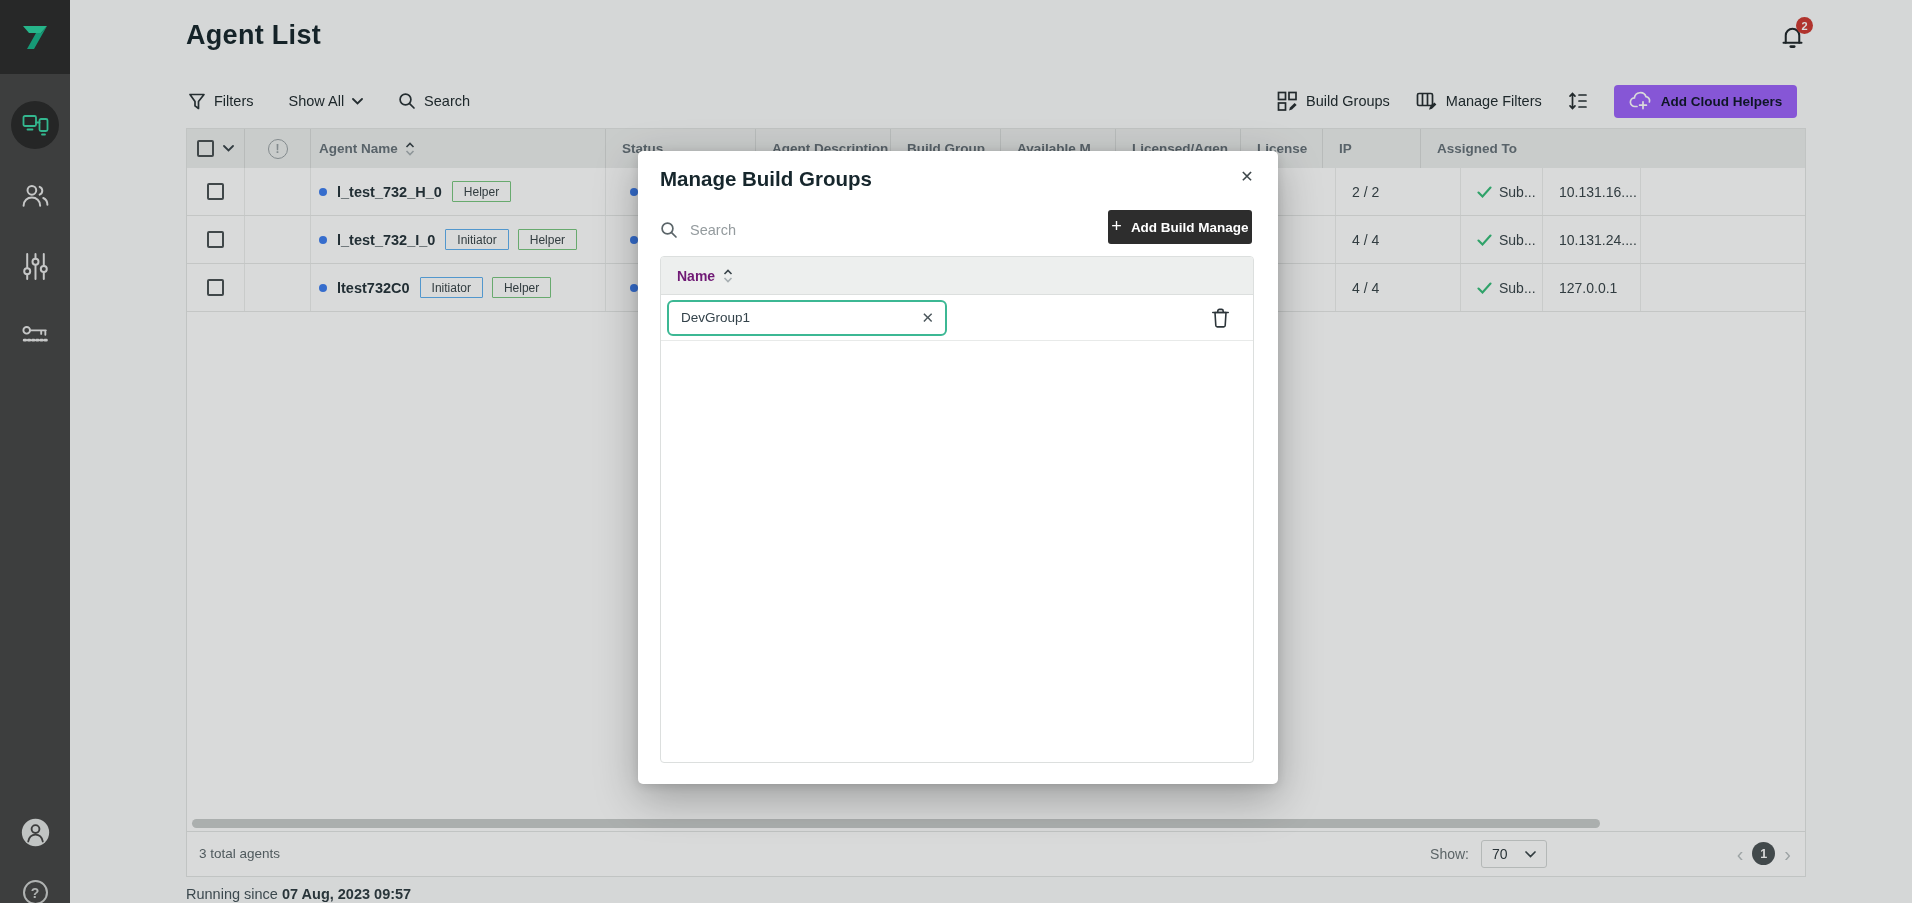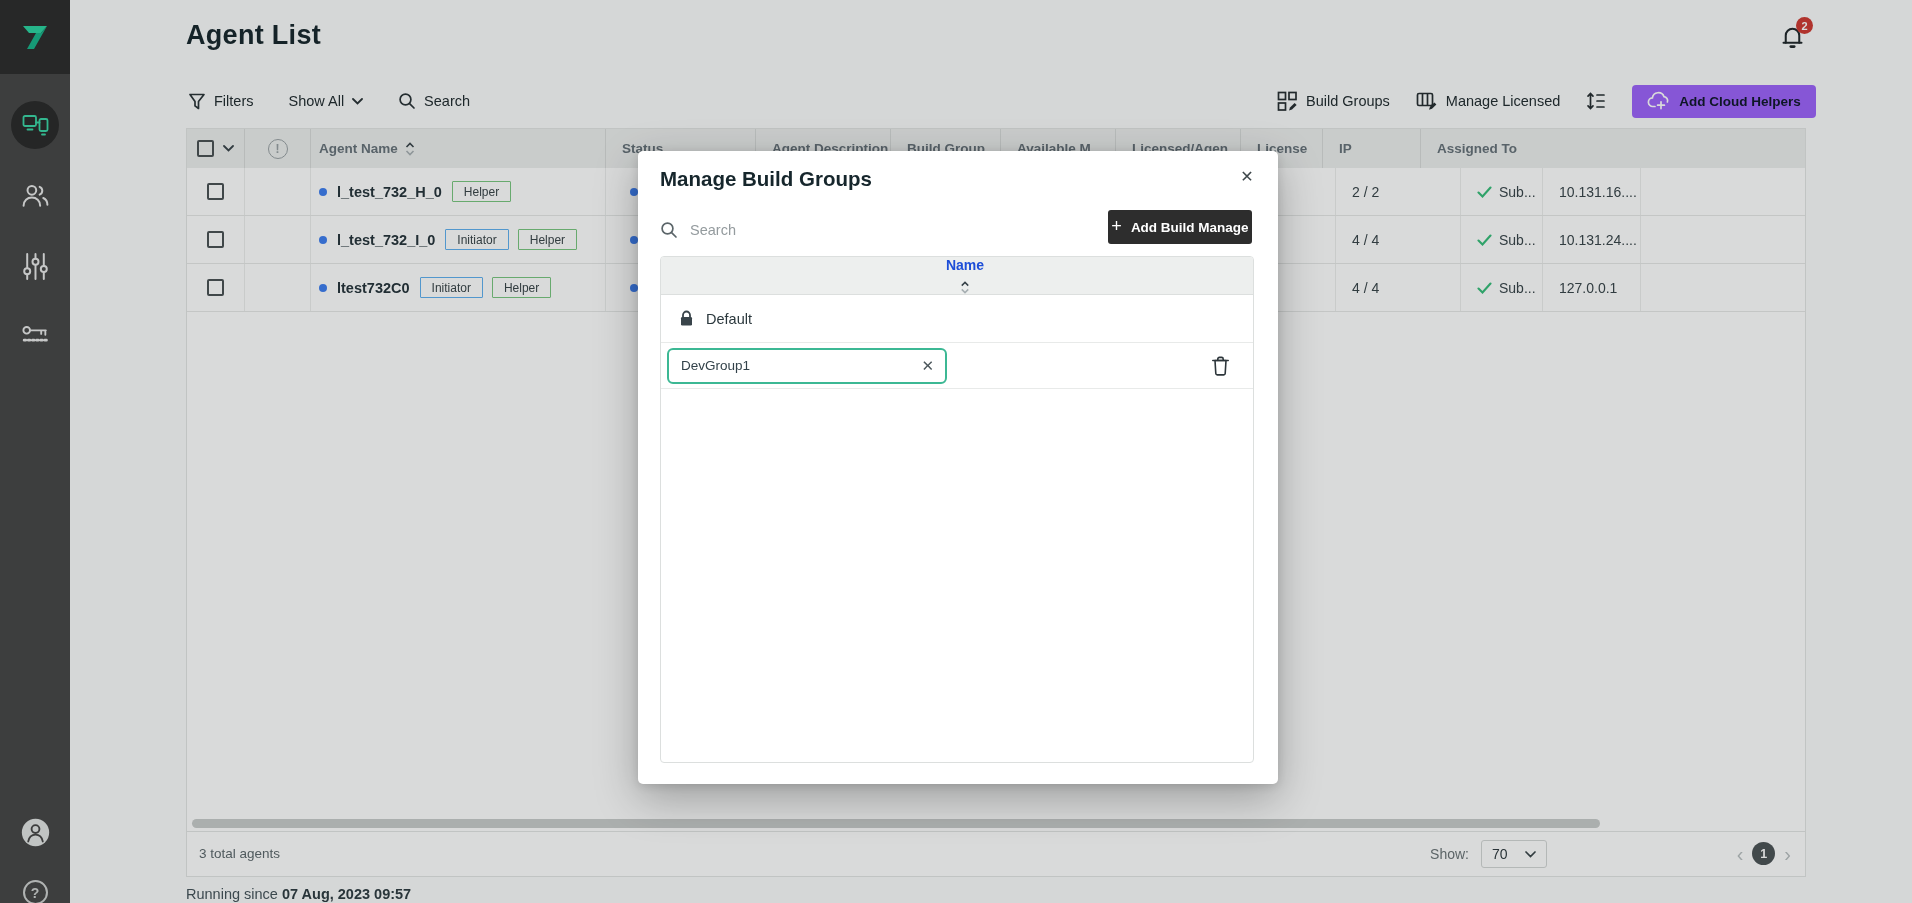--- a/index.html
+++ b/index.html
@@ -82,21 +82,21 @@
   .modal-search input { border:none; outline:none; font-size:14.5px; color:#33424a; width:220px;
                         font-family:"Liberation Sans", sans-serif; }
   .modal-search input::placeholder { color:#949b9e; }
   .modal-add-btn { position:absolute; left:470px; top:59px; width:144px; height:34px; background:#2d2d2d; border-radius:3px;
                    color:#fff; font-size:13.5px; font-weight:bold; display:flex; align-items:center; justify-content:center;
                    gap:9px; cursor:pointer; }
   .modal-add-btn .plus { font-size:18px; font-weight:normal; margin-top:-1px; }
   .bg-list { position:absolute; left:22px; top:105px; width:594px; height:507px; border:1px solid #dcdfde;
              border-radius:4px; overflow:hidden; background:#fff; }
   .bg-head { height:38px; background:#edefee; display:flex; align-items:center; gap:8px; padding-left:16px;
-             font-size:14px; font-weight:600; color:#1d4ed8; border-bottom:1px solid #dcdfde;flex-direction:column; }
+             font-size:14px; font-weight:600; color:#701a75; border-bottom:1px solid #dcdfde; }
   .bg-row { height:48px; display:flex; align-items:center; gap:12px; padding-left:18px;
             border-bottom:1px solid #e8eae9; font-size:14.5px; color:#2b383d; }
   .bg-row-edit { height:46px; display:flex; align-items:center; border-bottom:1px solid #e8eae9; position:relative; }
   .edit-box { margin-left:6px; width:280px; height:36px; border:2px solid #3cb894; border-radius:6px; background:#fff;
               display:flex; align-items:center; }
   .edit-box input { flex:1; border:none; outline:none; font-size:13.5px; color:#33424a; padding-left:12px;
                     font-family:"Liberation Sans", sans-serif; background:transparent; }
   .edit-clear { margin-right:11px; font-size:15px; color:#4c575c; cursor:pointer; }
   .trash-btn { position:absolute; right:23px; top:12px; cursor:pointer; }
 
@@ -228,21 +228,21 @@
     <span>Build Groups</span>
   </div>
   <div class="tb-item">
     <span>
       <svg width="22" height="20" viewBox="0 0 22 20" fill="none" stroke="#262e31" stroke-width="1.7">
         <rect x="1.5" y="2.5" width="15" height="12" rx="1.5"></rect>
         <path d="M6.5 2.5v12 M11.5 2.5v12"></path>
         <path d="M13 18.8l1-3 4.4-4.4 2 2-4.4 4.4-3 1z" fill="#262e31" stroke="none"></path>
       </svg>
     </span>
-    <span>Manage Licensed</span>
+    <span>Manage Filters</span>
   </div>
   <div class="tb-item">
     <span>
       <svg width="20" height="20" viewBox="0 0 20 20" fill="none" stroke="#262e31" stroke-width="1.7" stroke-linecap="round">
         <path d="M4.5 2.5v15 M2 5.2l2.5-2.7L7 5.2 M2 14.8l2.5 2.7L7 14.8"></path>
         <path d="M11 4h7 M11 10h7 M11 16h7"></path>
       </svg>
     </span>
   </div>
   <div class="btn-purple">
@@ -445,29 +445,20 @@
   </div>
 
   <div class="bg-list">
     <div class="bg-head">
       <span>Name</span>
       <svg width="10" height="14" viewBox="0 0 10 14" fill="none" stroke-width="1.6">
         <path d="M1.5 5L5 1.5 8.5 5" stroke="#39444a"></path>
           <path d="M1.5 9L5 12.5 8.5 9" stroke="#a7afb2"></path>
       </svg>
     </div>
-    <div class="bg-row">
-      <span>
-        <svg width="15" height="17" viewBox="0 0 15 17">
-          <path d="M4 7.2V5a3.5 3.5 0 0 1 7 0v2.2" fill="none" stroke="#39444a" stroke-width="1.8"></path>
-          <rect x="2" y="7" width="11" height="8.5" rx="1.3" fill="#39444a"></rect>
-        </svg>
-      </span>
-      <span>Default</span>
-    </div>
     <div class="bg-row-edit">
       <div class="edit-box">
         <input type="text" value="DevGroup1" style="">
         <span class="edit-clear">✕</span>
       </div>
       <div class="trash-btn">
         <span>
           <svg width="19" height="21" viewBox="0 0 19 21" fill="none" stroke="#2c353a" stroke-width="1.6" stroke-linejoin="round">
             <path d="M4 5.5h11l-.8 13a1.5 1.5 0 0 1-1.5 1.4H6.3a1.5 1.5 0 0 1-1.5-1.4L4 5.5z"></path>
             <path d="M1.8 5.5h15.4" stroke-linecap="round"></path>

